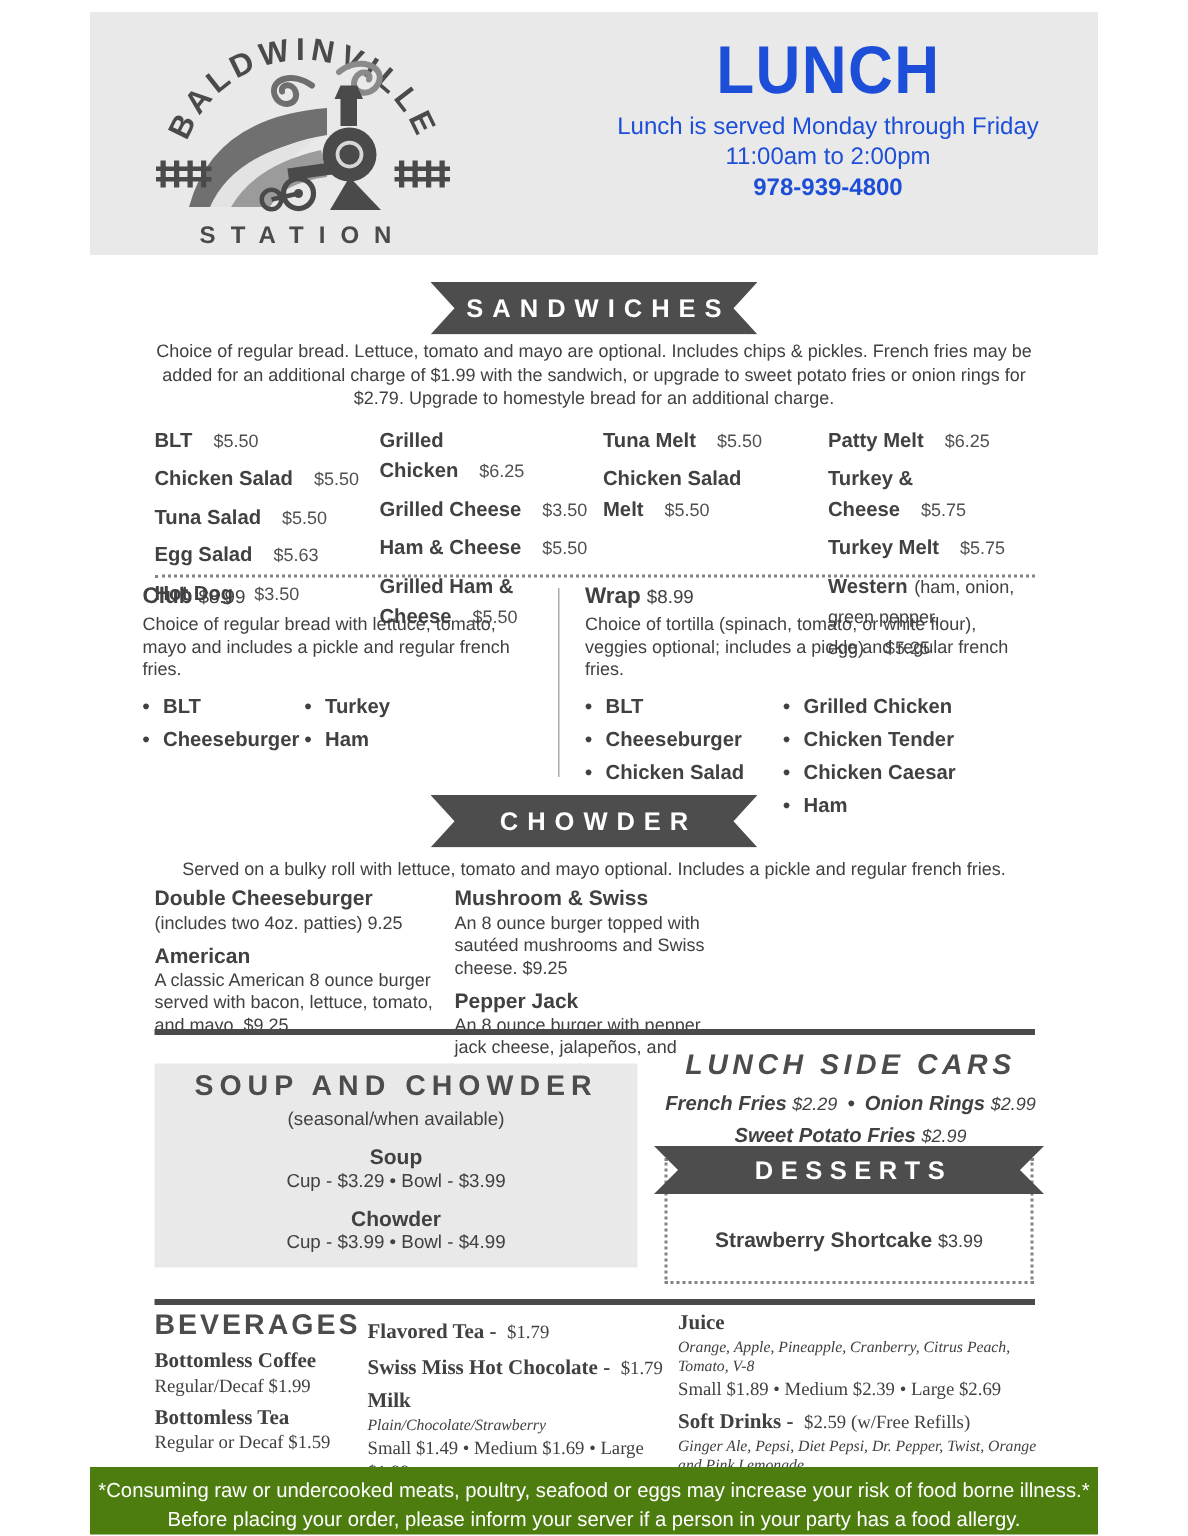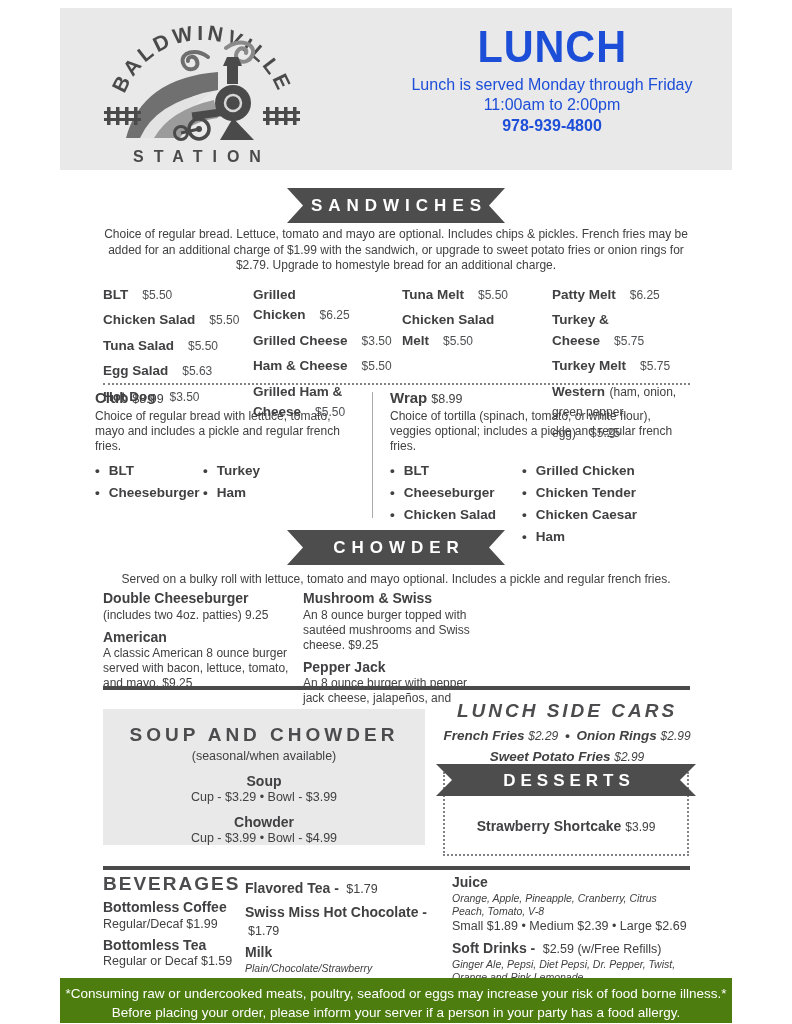--- a/index.html
+++ b/index.html
@@ -60,42 +60,42 @@
   .bg-entry { margin-bottom:6px; padding-right:14px; }
   .bg-name { font-size:14px; font-weight:bold; line-height:1.25; }
   .bg-desc { font-size:12px; line-height:1.26; }
 
   .rule { background:#4a4a4a; height:4px; }
   .rule1 { left:103px; top:686px; width:587px; }
   .rule2 { left:103px; top:866px; width:587px; }
 
   
   .soup-box { left:103px; top:709px; width:322px; height:136px; background:#e9e9e9;
-              text-align:center; padding-top:15px; }
+              text-align:center; padding-top:5px; }
   .box-title { font-size:19px; font-weight:bold; letter-spacing:4px; color:#4c4c4e; }
   .box-note  { font-size:12.5px; margin-top:3px; }
   .soup-name   { font-size:14px; font-weight:bold; margin-top:10px; }
   .soup-prices { font-size:12.5px; margin-top:1px; }
 
   .side-cars { left:442px; top:700px; width:250px; text-align:center;font-style:italic; }
   .sc-title { font-size:19px; font-weight:bold; letter-spacing:3px; color:#4c4c4e; }
   .sc-line { font-size:13.5px; margin-top:6px; }
   .sc-name { font-weight:bold; }
   .sc-price { font-size:12px; }
   .sc-sep { font-weight:bold; margin:0 3px; }
 
   .dessert-box { left:443px; top:772px; width:246px; height:84px; border:2px dotted #808285; }
   .dessert-item { left:443px; top:818px; width:246px; text-align:center; font-size:14px; }
 
   
   .bev-col1 { left:103px; top:873px; width:142px; }
   .bev-col2 { left:245px; top:879px; width:207px; }
   .bev-col3 { left:452px; top:874px; width:240px; }
   .bev-title { font-size:19px; font-weight:bold; letter-spacing:2px; color:#4c4c4e; margin-bottom:4px; }
-  .bev-entry { margin-bottom:5px; }
+  .bev-entry { margin-bottom:5px;font-family:Liberation Serif, serif; }
   .bev-name { font-size:14px; font-weight:bold; line-height:1.25; }
   .bev-price { font-size:12.5px; font-weight:normal; margin-left:3px; }
   .bev-detail { font-size:12.5px; line-height:1.2; }
   .bev-flavors { font-size:10.5px; font-style:italic; line-height:1.25; }
   .bev-sizes { font-size:12.5px; line-height:1.3; }
 
   
   .footer { left:60px; top:978px; width:672px; height:45px; background:#4d7c0f; color:#ffffff;
             text-align:center; font-size:13.5px; line-height:1.4; padding-top:7px; }
 </style>

